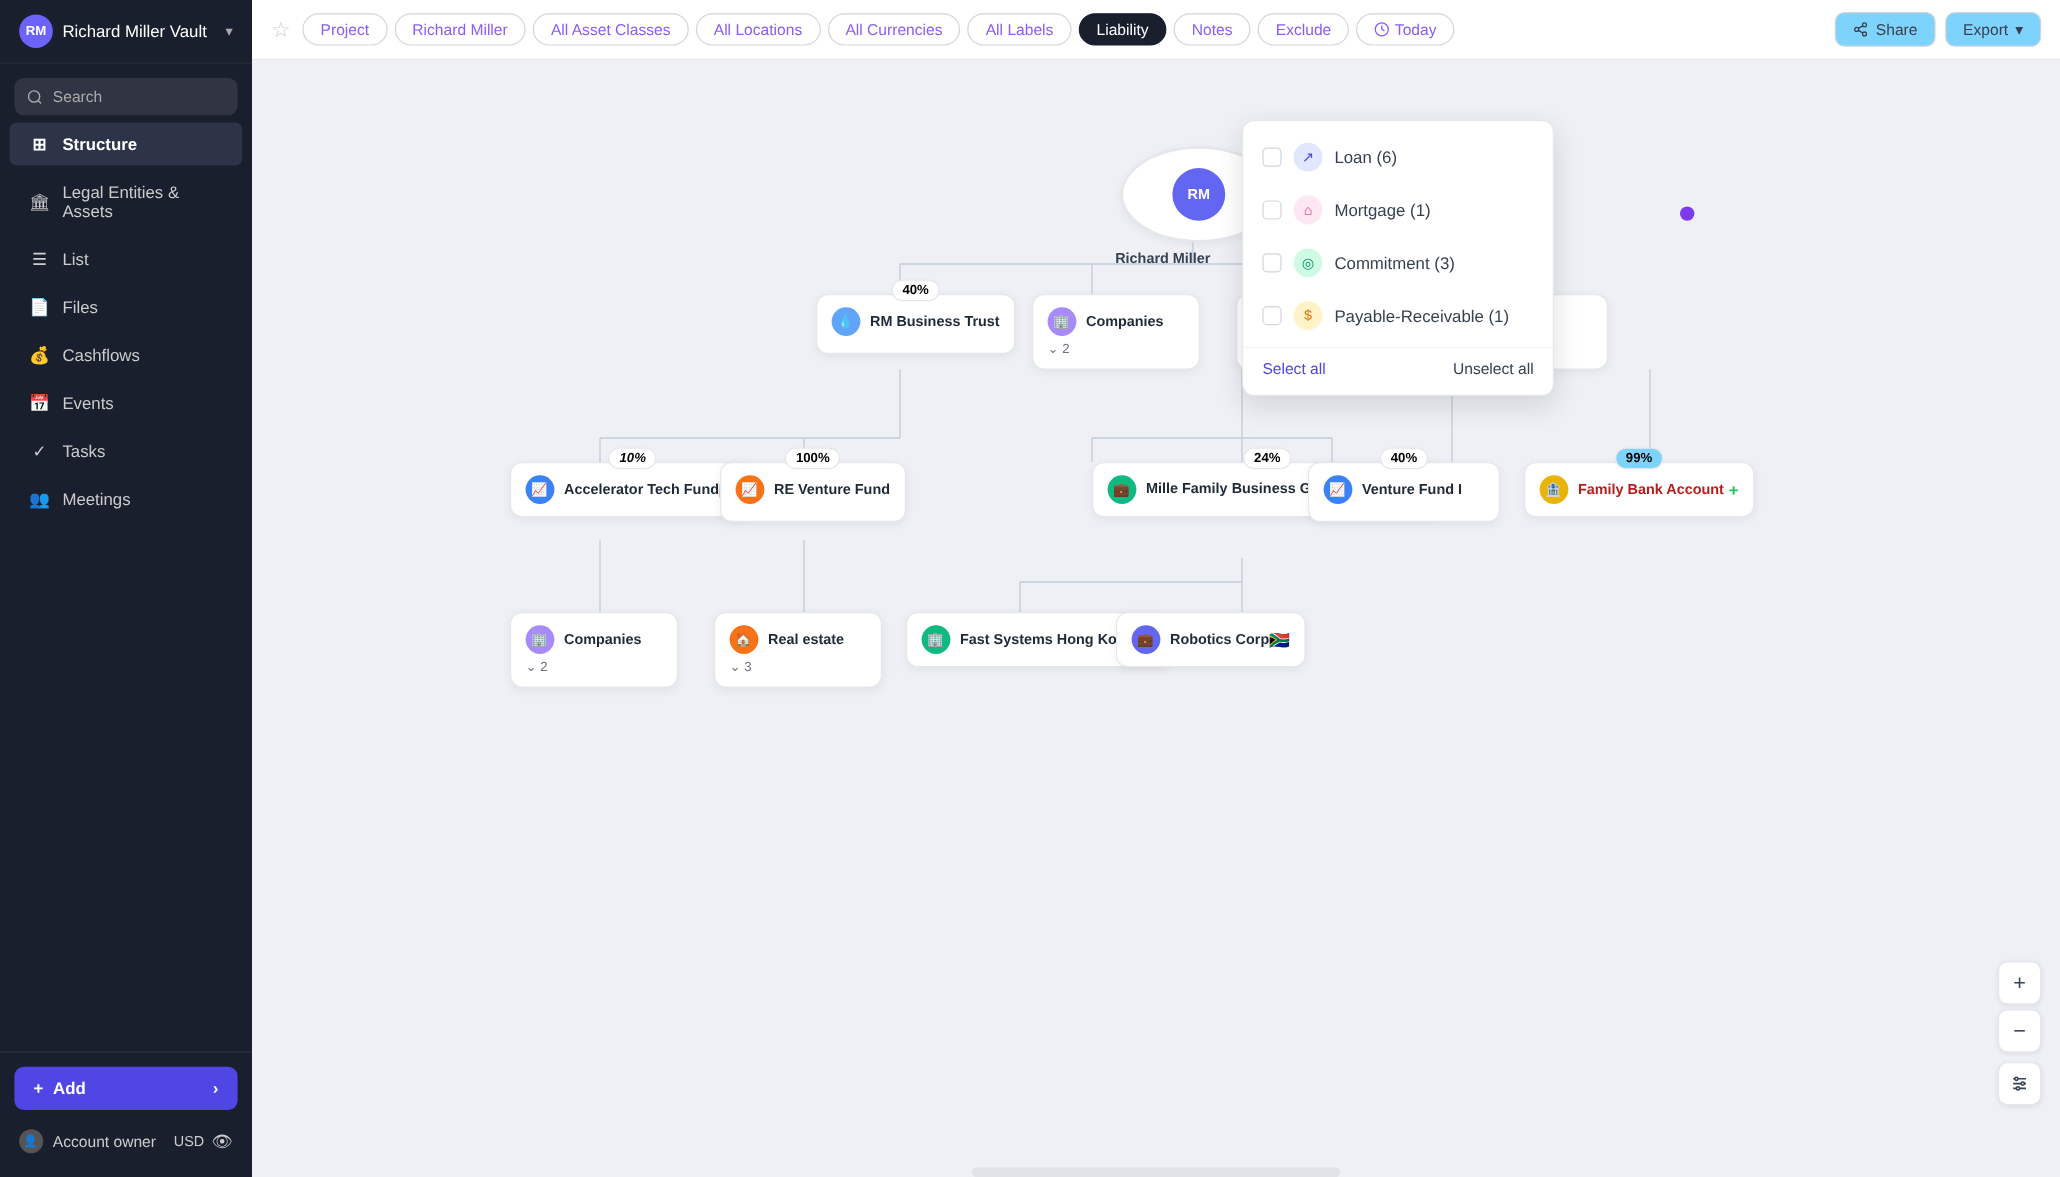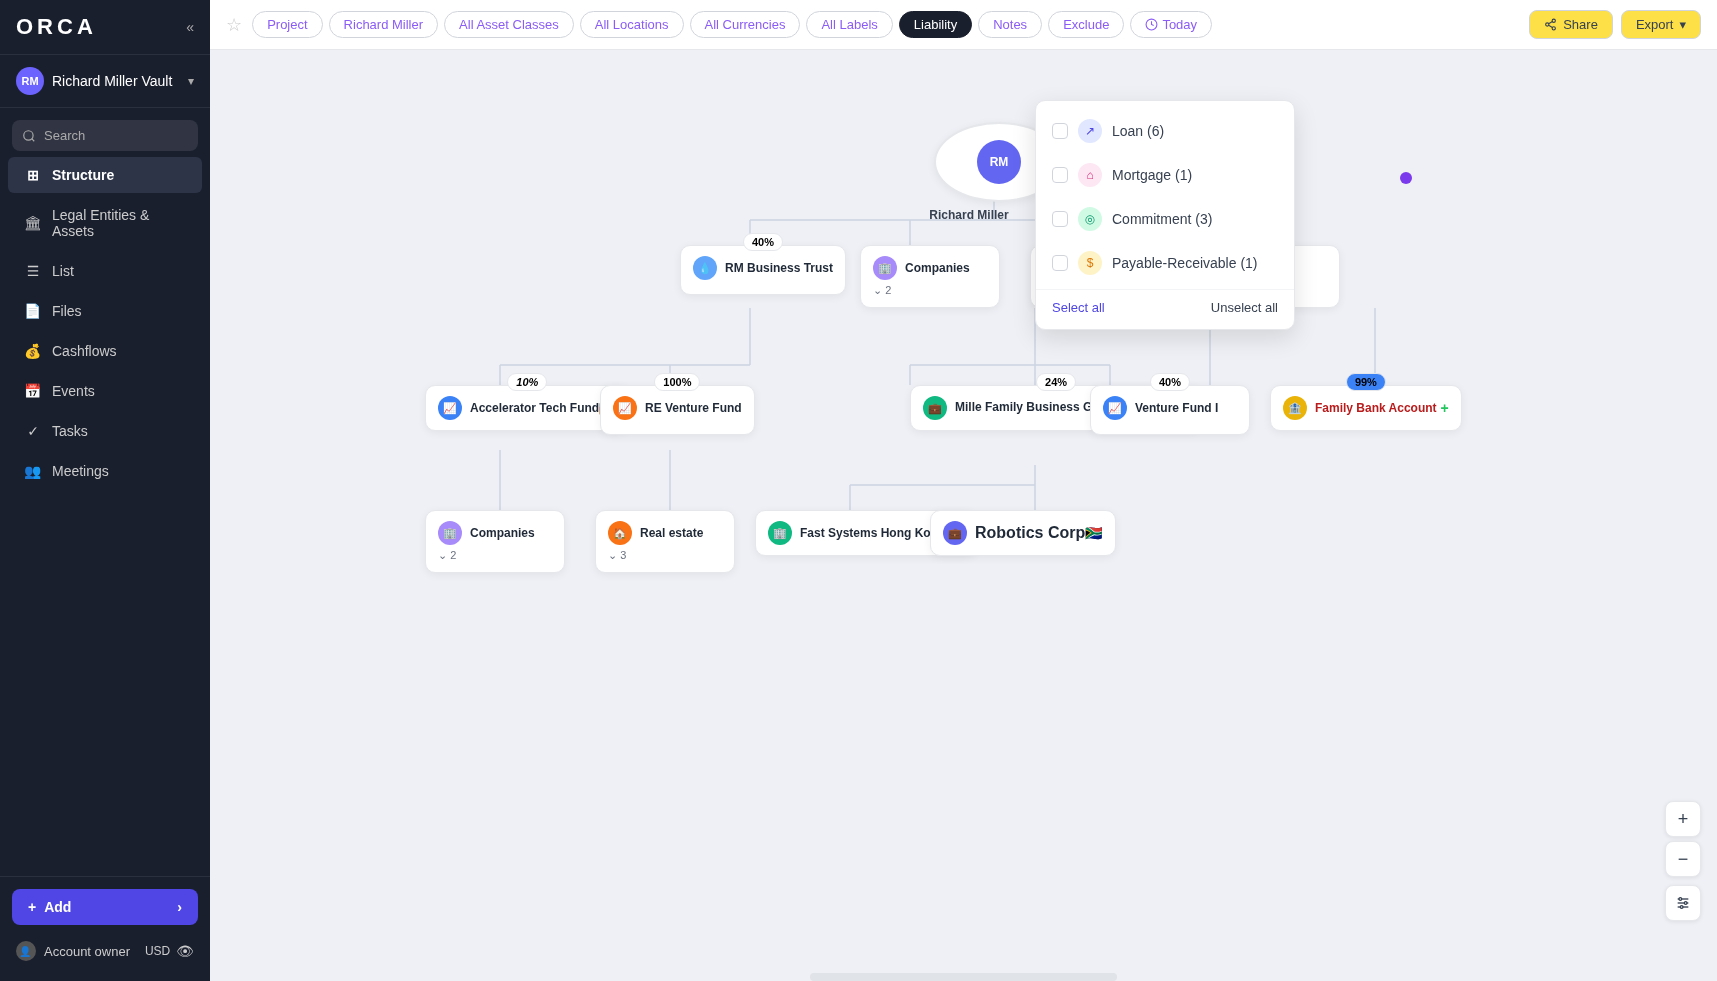--- a/index.html
+++ b/index.html
@@ -100,21 +100,21 @@
       white-space: nowrap;
       display: flex; align-items: center; gap: 4px;
     }
     .filter-chip.active { background: #1a1f2e; color: #fff; border-color: #1a1f2e; }
     .toolbar-right { margin-left: auto; display: flex; gap: 8px; align-items: center; }
     .share-btn, .export-btn {
       border: 1px solid #d1d5db;
       border-radius: 8px;
       padding: 6px 14px;
       font-size: 13px; color: #374151;
-      cursor: pointer; background: #fde047;
+      cursor: pointer; background: #7dd3fc;
       display: flex; align-items: center; gap: 6px;
     }
 
     
     .canvas {
       flex: 1; background: #eef0f5;
       position: relative; overflow: hidden;
     }
 
     
@@ -216,24 +216,20 @@
       background: #7c3aed;
       border-radius: 50%;
       pointer-events: none;
       z-index: 200;
     }
   </style>
 </head>
 <body>
 
 <div class="sidebar">
-  <div class="sidebar-logo">
-    <span class="logo-text">ORCA</span>
-    <span class="sidebar-collapse-icon">«</span>
-  </div>
   <div class="vault-selector">
     <div class="vault-avatar">RM</div>
     <span class="vault-name">Richard Miller Vault</span>
     <span class="vault-chevron">▾</span>
   </div>
   <div class="search-box">
     <svg class="search-icon-svg" width="14" height="14" viewBox="0 0 24 24" fill="none" stroke="#aaa" stroke-width="2">
         <circle cx="11" cy="11" r="8"></circle>
         <line x1="21" y1="21" x2="16.65" y2="16.65"></line>
       </svg>
@@ -440,21 +436,21 @@
 
     <div class="node" style="position:absolute;left:880px;top:335px;min-width:160px;">
       <div style="position:absolute;top:-13px;left:50%;transform:translateX(-50%);background:#fff;border:1px solid #e5e7eb;border-radius:10px;padding:2px 8px;font-size:11px;font-weight:600;">40%</div>
       <div class="node-header">
         <div style="width:24px;height:24px;border-radius:50%;background:#3b82f6;display:flex;align-items:center;justify-content:center;font-size:11px;color:#fff;">📈</div>
         <span style="font-size:12px;font-weight:600;color:#1f2937;">Venture Fund I</span>
       </div>
     </div>
 
     <div class="node" style="position:absolute;left:1060px;top:335px;min-width:170px;">
-      <div style="position:absolute;top:-13px;left:50%;transform:translateX(-50%);background:#3b82f6;border:1px solid #e5e7eb;border-radius:10px;padding:2px 8px;font-size:11px;font-weight:600;">99%</div>
+      <div style="position:absolute;top:-13px;left:50%;transform:translateX(-50%);background:#7dd3fc;border:1px solid #e5e7eb;border-radius:10px;padding:2px 8px;font-size:11px;font-weight:600;">99%</div>
       <div style="display:flex;align-items:center;justify-content:space-between;">
         <div class="node-header" style="margin-bottom:0;">
           <div style="width:24px;height:24px;border-radius:50%;background:#eab308;display:flex;align-items:center;justify-content:center;font-size:11px;color:#fff;">🏦</div>
           <span style="font-size:12px;font-weight:600;color:#b91c1c;">Family Bank Account</span>
         </div>
         <span style="font-size:14px;color:#22c55e;font-weight:700;margin-left:4px;">+</span>
       </div>
     </div>
 
     <div class="node" style="position:absolute;left:215px;top:460px;min-width:140px;">
@@ -480,21 +476,21 @@
           <span style="font-size:12px;font-weight:600;color:#1f2937;">Fast Systems Hong Kong</span>
         </div>
         <span style="font-size:14px;">🇭🇰</span>
       </div>
     </div>
 
     <div class="node" style="position:absolute;left:720px;top:460px;min-width:155px;">
       <div style="display:flex;align-items:center;justify-content:space-between;">
         <div class="node-header" style="margin-bottom:0;">
           <div style="width:24px;height:24px;border-radius:50%;background:#6366f1;display:flex;align-items:center;justify-content:center;font-size:11px;color:#fff;">💼</div>
-          <span style="font-size:16px;font-weight:600;color:#1f2937;">Robotics Corp</span>
+          <span style="font-size:12px;font-weight:600;color:#1f2937;">Robotics Corp</span>
         </div>
         <span style="font-size:14px;">🇿🇦</span>
       </div>
     </div>
 
     <div class="liability-dropdown">
 
       <div class="dropdown-item">
         <div class="checkbox"></div>
         <div class="item-icon loan">↗</div>

